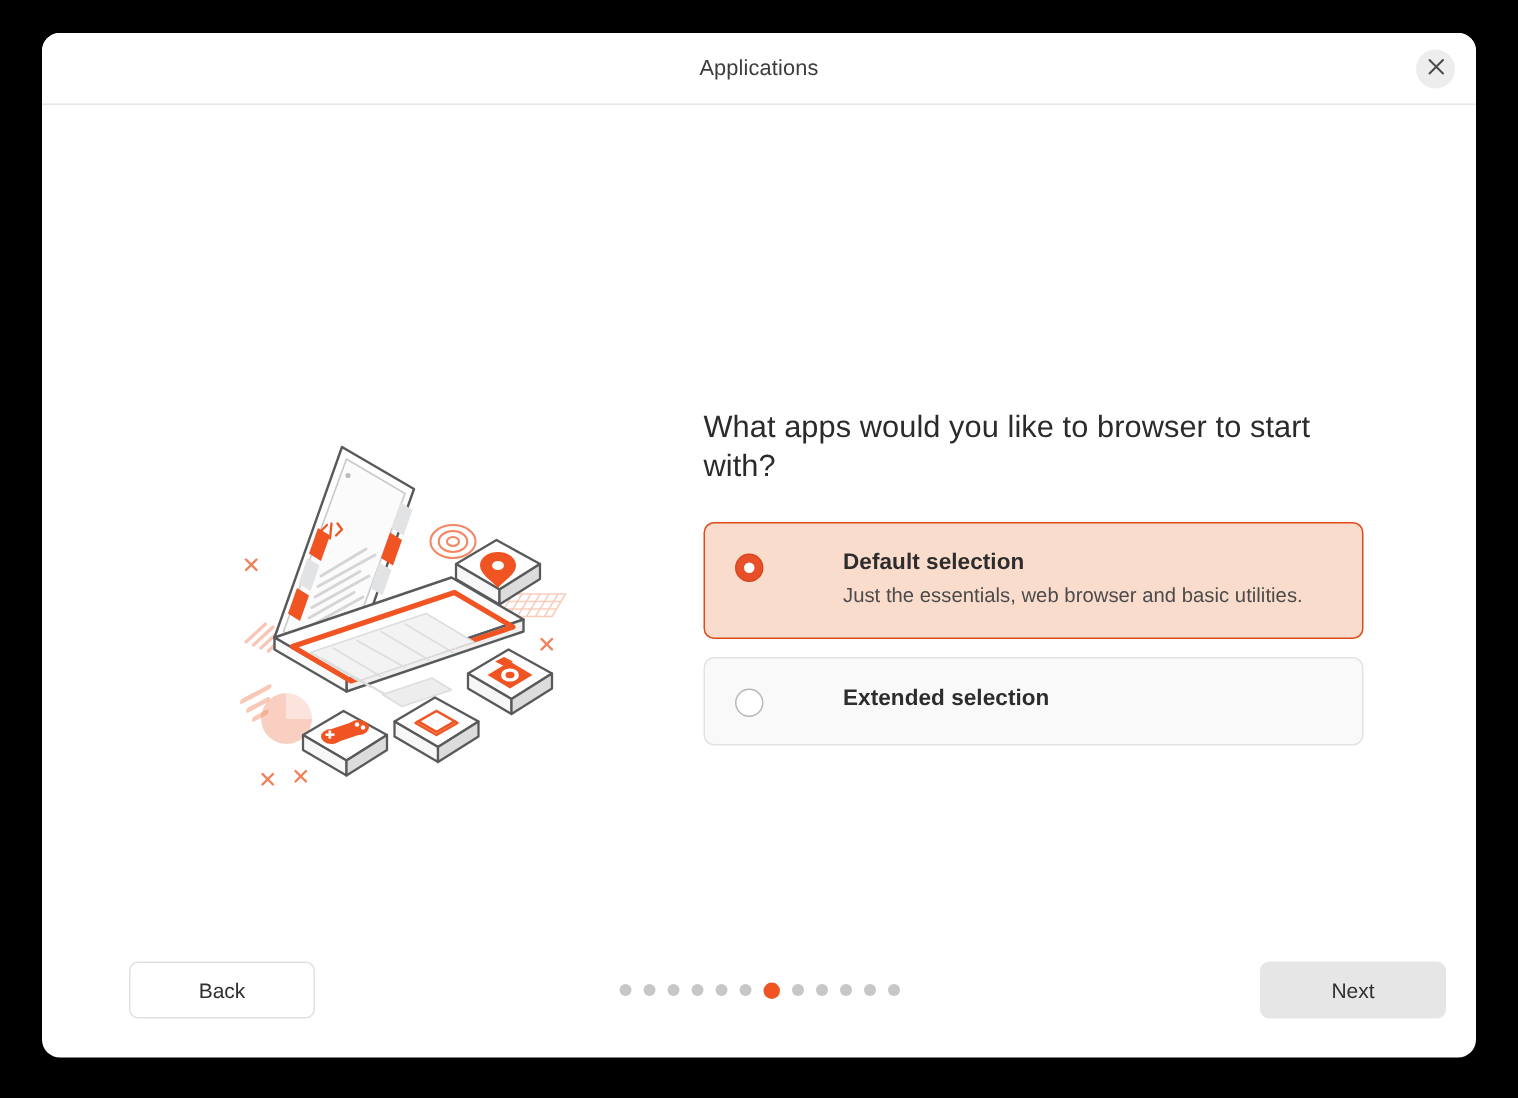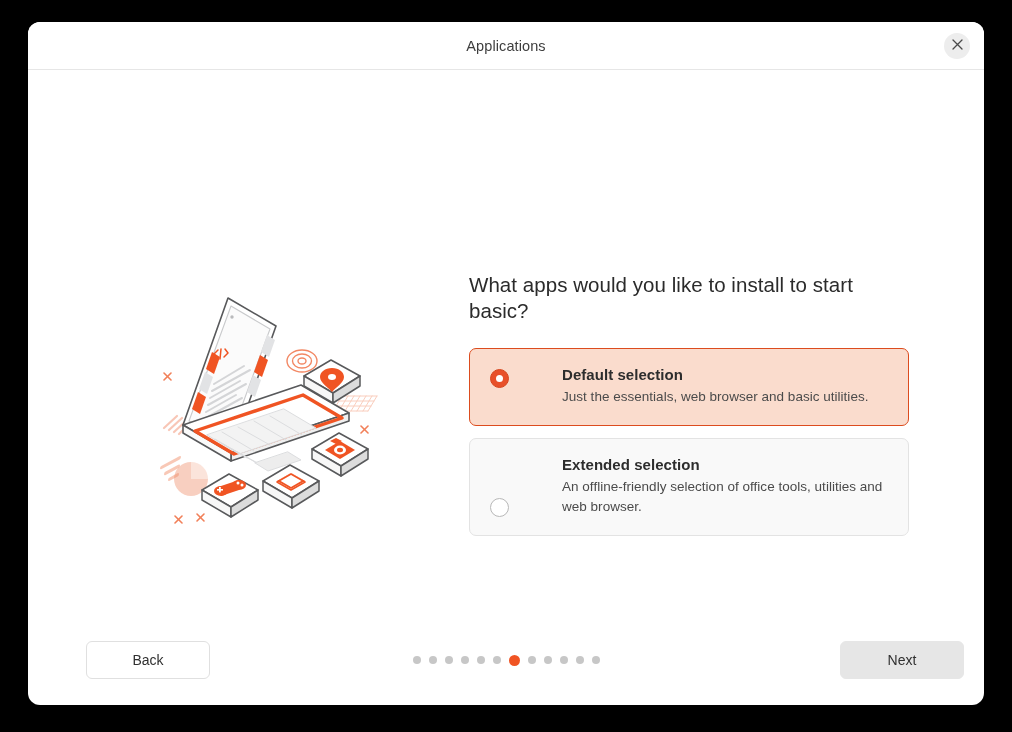--- a/index.html
+++ b/index.html
@@ -377,35 +377,34 @@
               <circle cx="92" cy="195" r="1.5"></circle>
               <circle cx="96" cy="197" r="1.5"></circle>
             </g>
           </g>
 
         </g>
       </svg>
     </div>
 
     <div id="panel">
-      <h1 id="heading">What apps would you like to install to start basic?</h1>
+      <h1 id="heading">What apps would you like to browser to start with?</h1>
 
       <div class="option-card selected">
         <span class="radio on"></span>
         <div class="option-texts">
           <div class="option-title">Default selection</div>
           <div class="option-desc">Just the essentials, web browser and basic utilities.</div>
         </div>
       </div>
 
       <div class="option-card unselected">
         <span class="radio off"></span>
         <div class="option-texts">
           <div class="option-title">Extended selection</div>
-          <div class="option-desc">An offline-friendly selection of office tools, utilities and web browser.</div>
         </div>
       </div>
     </div>
 
   </div>
 
   <div id="footer">
     <button id="back-button" class="footer-btn">Back</button>
     <div id="dots">
         <span class="dot"></span>

